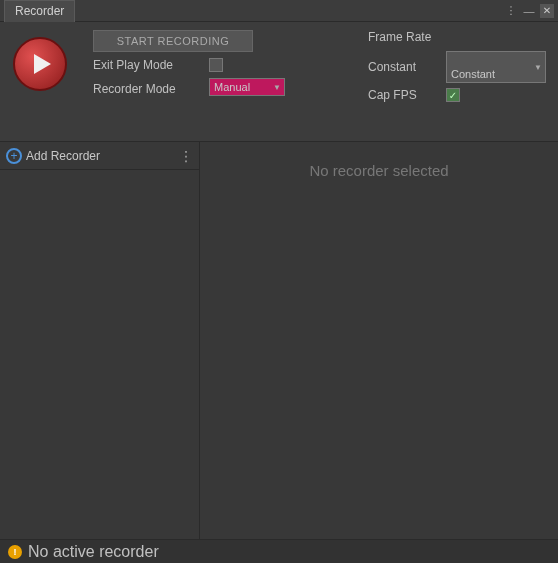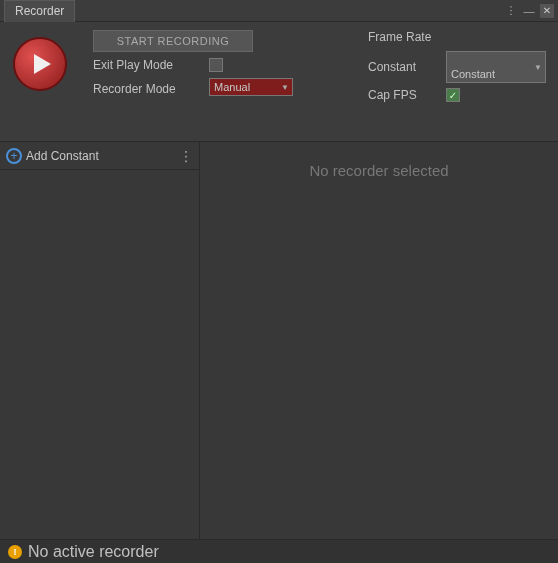--- a/index.html
+++ b/index.html
@@ -149,26 +149,26 @@
       display: flex;
       align-items: center;
       justify-content: center;
       cursor: pointer;
     }
     .dropdown-wrapper {
       position: relative;
       display: inline-block;
     }
     .dropdown-wrapper select {
-      background: #7f1d1d;
+      background: #be185d;
       border: 1px solid #777;
       color: #c8c8c8;
       font-size: 11px;
       padding: 2px 20px 2px 4px;
-      width: 84px;
+      width: 76px;
       appearance: none;
       -webkit-appearance: none;
       cursor: pointer;
     }
     .dropdown-wrapper::after {
       content: '▼';
       position: absolute;
       right: 4px;
       top: 50%;
       transform: translateY(-50%);
@@ -406,21 +406,21 @@
       </div>
     </div>
 
   </div>
 
   <div class="bottom-panel">
 
     <div class="left-sidebar">
       <div class="add-recorder-row">
         <div class="add-recorder-btn-circle">+</div>
-        <span class="add-recorder-label">Add Constant</span>
+        <span class="add-recorder-label">Add Recorder</span>
         <span class="three-dots">⋮</span>
       </div>
       <div class="recorder-list"></div>
     </div>
 
     <div class="right-content">
       <span class="no-recorder-text">No recorder selected</span>
     </div>
 
   </div>

